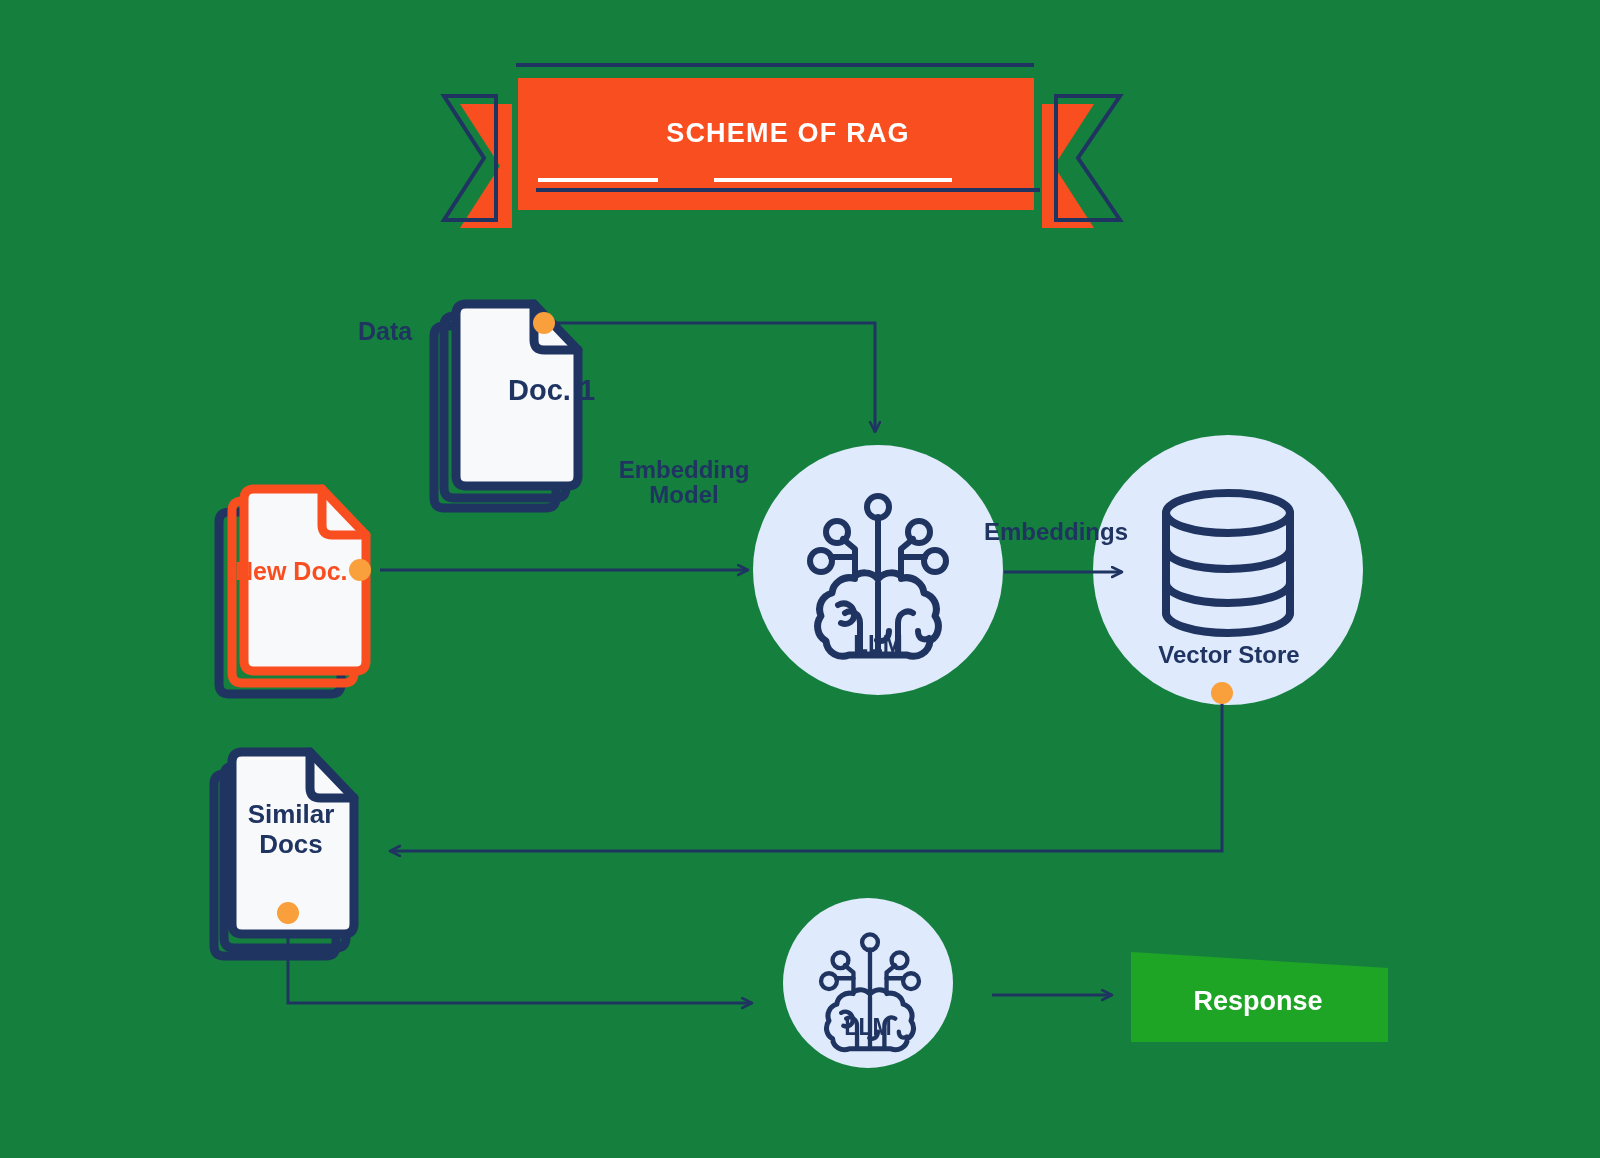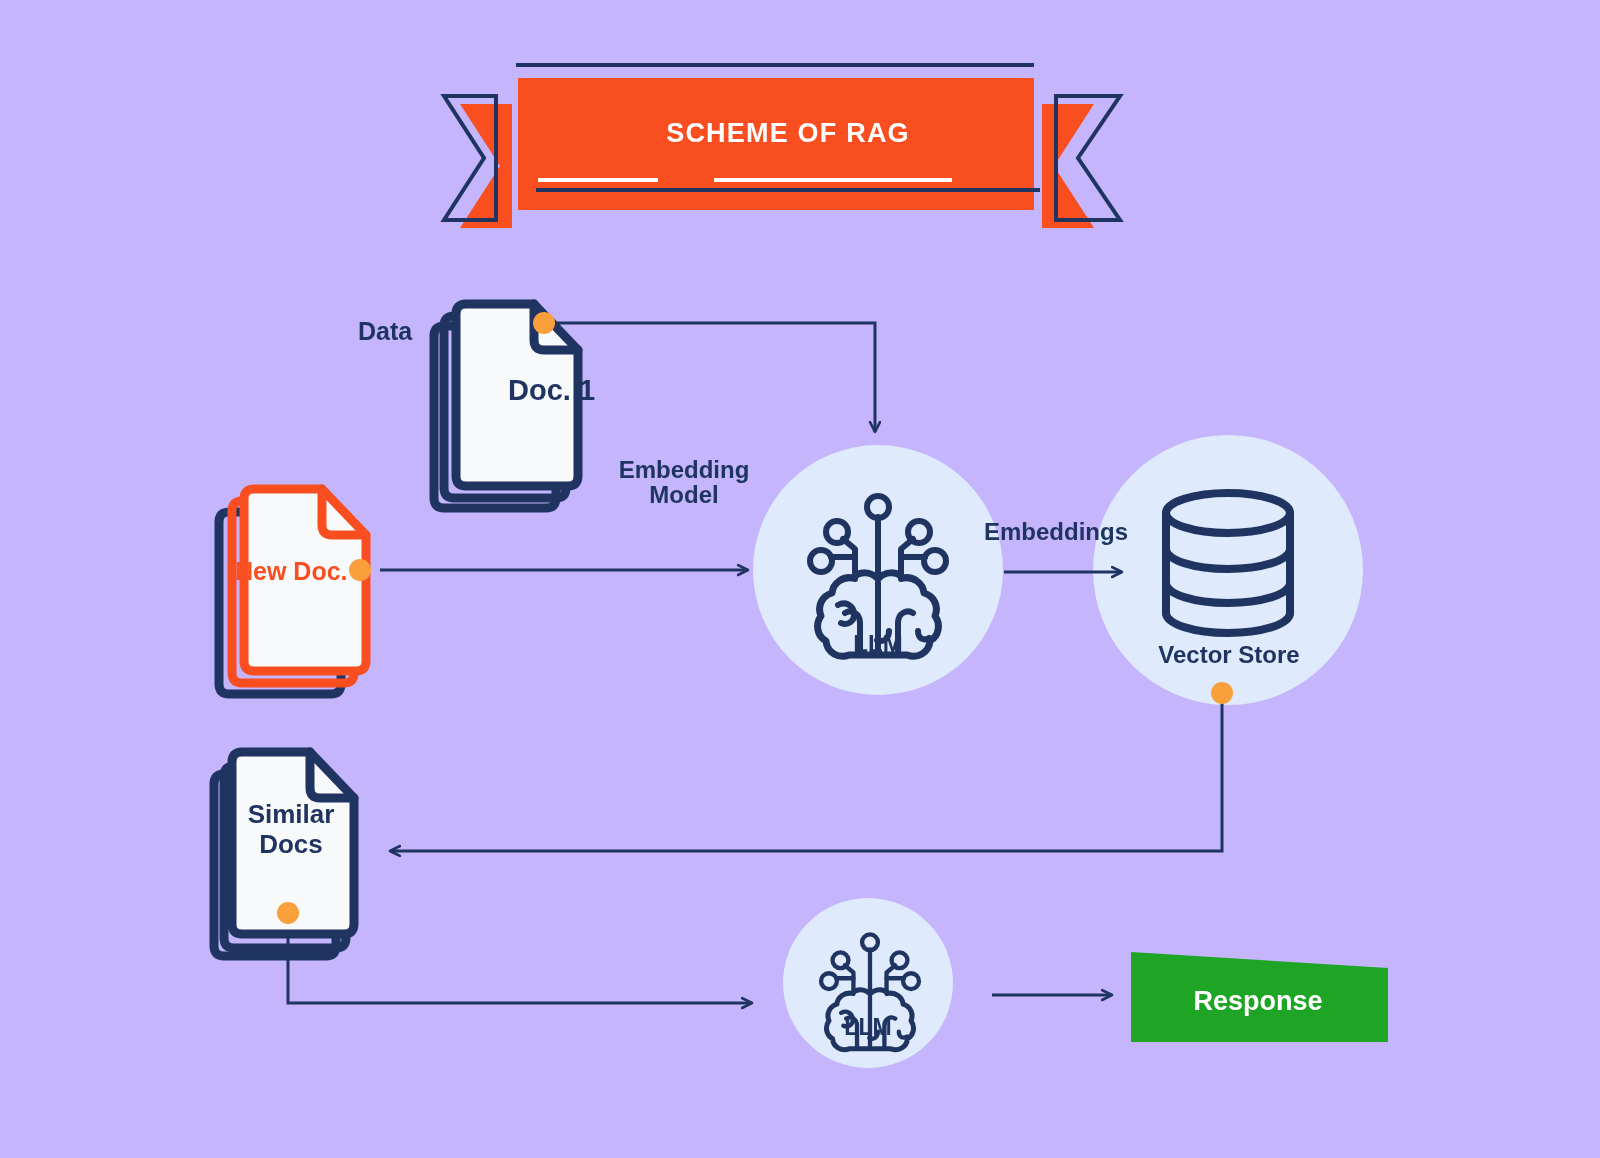--- a/index.html
+++ b/index.html
@@ -7,21 +7,21 @@
     padding: 0;
     background: #f7f8fa;
   }
   body {
     font-family: "Liberation Sans", sans-serif;
   }
   #stage {
     position: relative;
     width: 1600px;
     height: 1158px;
-    background: #c4b5fd;
+    background: #15803d;
     overflow: hidden;
   }
   #diagram-svg {
     position: absolute;
     inset: 0;
     width: 1600px;
     height: 1158px;
     display: block;
   }
 </style>

